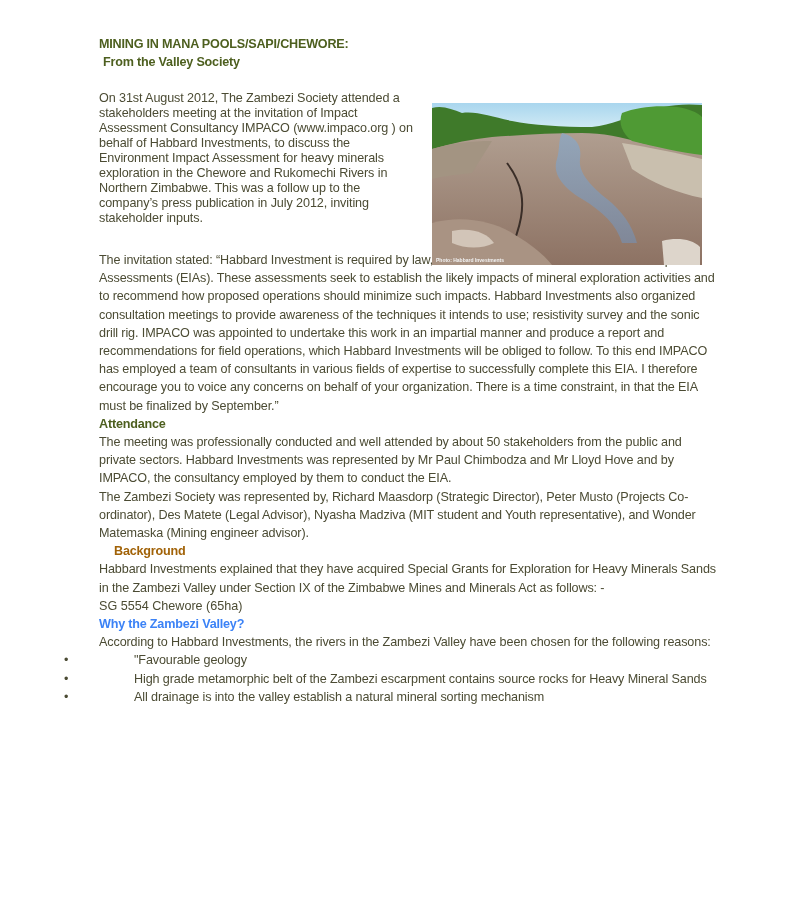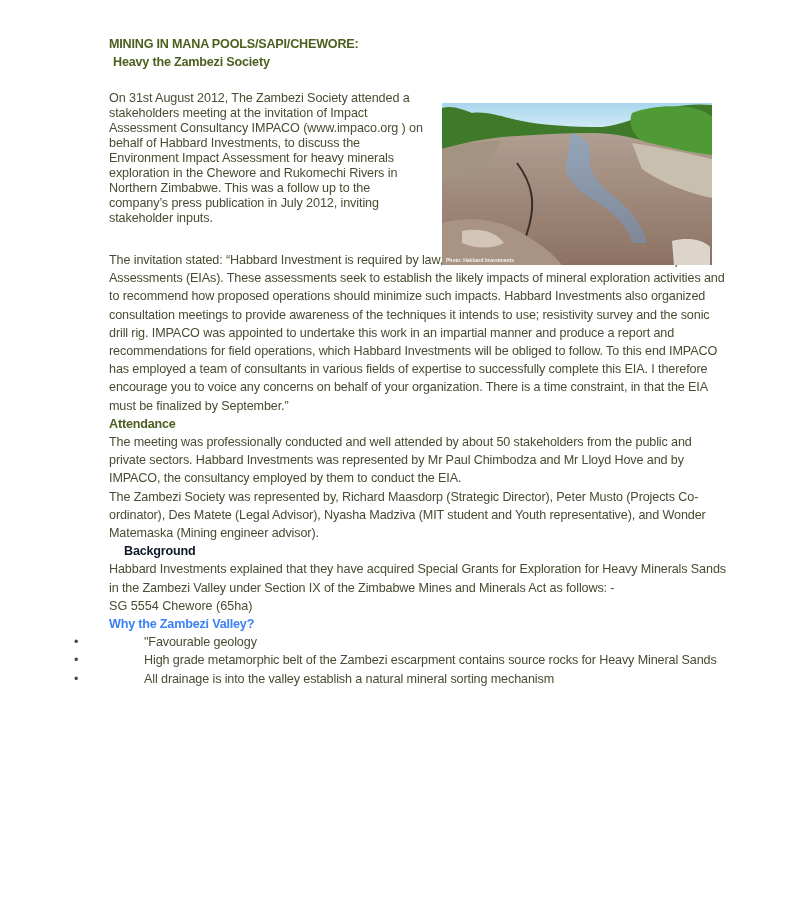--- a/index.html
+++ b/index.html
@@ -10,21 +10,21 @@
     body {
       width: 800px;
       height: 920px;
       position: relative;
       overflow: hidden;
       font-family: "Liberation Sans", sans-serif;
       color: #4b4b33;
     }
     .page {
       position: absolute;
-      left: 109px;
+      left: 99px;
       top: 35px;
       width: 620px;
     }
     .title {
       font-family: "Liberation Sans", sans-serif;
       font-weight: bold;
       font-size: 12.6px;
       color: #4d5f1f;
       line-height: 18px;
       letter-spacing: -0.2px;
@@ -104,21 +104,21 @@
       line-height: 18.2px;
     }
   </style>
 </head>
 <body style="color: rgb(75, 75, 51);">
 
 <div class="page">
 
   <div class="title" style="color: rgb(77, 95, 31);">
     <div>MINING IN MANA POOLS/SAPI/CHEWORE:</div>
-    <div class="sub">Heavy the Zambezi Society</div>
+    <div class="sub">From the Valley Society</div>
   </div>
 
   <div class="intro">
     <p class="intro-text">On 31st August 2012, The Zambezi Society attended a stakeholders meeting at the invitation of  Impact Assessment Consultancy  IMPACO (www.impaco.org ) on behalf of Habbard Investments, to discuss the Environment Impact Assessment for heavy minerals exploration in the Chewore and Rukomechi Rivers in Northern Zimbabwe.  This was a follow up to the company’s press publication in July 2012, inviting stakeholder inputs.</p>
 
     <div class="photo" title="Dry sandy riverbed with a shallow stream and green bush on the banks">
       <svg width="270" height="162" viewBox="0 0 270 162">
         <defs>
           <linearGradient id="sky" x1="0" y1="0" x2="0" y2="1">
             <stop offset="0" stop-color="#a9d6ee"></stop>
@@ -151,29 +151,30 @@
 
   <p class="body quote">The invitation stated:  “Habbard Investment is required by law, to undertake a series of Environmental Impact Assessments (EIAs). These assessments seek to establish the likely impacts of mineral exploration activities and to recommend how proposed operations should minimize such impacts. Habbard Investments also organized consultation meetings to provide awareness of the techniques it intends to use; resistivity survey and the sonic drill rig. IMPACO was appointed to undertake this work in an impartial manner and produce a report and recommendations for field operations, which Habbard Investments will be obliged to follow. To this end IMPACO has employed a team of consultants in various fields of expertise to successfully complete this EIA. I therefore encourage you to voice any concerns on behalf of your organization. There is a time constraint, in that the EIA must be finalized by September.”</p>
 
   <div class="sec">
     <h2 class="section-heading" style="color: rgb(77, 95, 31);">Attendance</h2>
     <p class="body">The meeting was professionally conducted and well attended by about 50 stakeholders from the public and private sectors.   Habbard Investments was represented by Mr Paul Chimbodza and Mr Lloyd Hove and by IMPACO, the consultancy employed by them to conduct the EIA.</p>
     <p class="body gap">The Zambezi  Society was represented  by, Richard Maasdorp (Strategic Director),  Peter Musto (Projects Co-ordinator), Des Matete  (Legal Advisor), Nyasha Madziva (MIT student and Youth representative),  and Wonder Matemaska (Mining engineer advisor).</p>
   </div>
 
   <div class="sec">
-    <h2 class="section-heading" style="color: #0f172a; padding-left: 15px;">Background</h2>
+    <h2 class="section-heading" style="color: #a16207; padding-left: 15px;">Background</h2>
     <p class="body">Habbard Investments explained that they have acquired Special Grants for Exploration for Heavy Minerals Sands in the Zambezi Valley under Section IX of the Zimbabwe Mines and Minerals Act as follows: -</p>
     <div class="grants">
       <div>SG 5554 Chewore (65ha)</div>
     </div>
   </div>
 
   <div class="sec">
     <h2 class="section-heading" style="color: #3b82f6;">Why the Zambezi Valley?</h2>
+    <p class="body">According to Habbard Investments, the rivers in the Zambezi Valley have been chosen for the following reasons:</p>
     <ul class="reasons">
       <li><span class="bullet">•</span><span>"Favourable geology</span></li>
       <li><span class="bullet">•</span><span>High grade metamorphic belt of the Zambezi escarpment contains source rocks for Heavy Mineral Sands</span></li>
       <li><span class="bullet">•</span><span>All drainage is into the valley establish a natural mineral sorting mechanism</span></li>
     </ul>
   </div>
 
 </div>
 
 </body></html>

